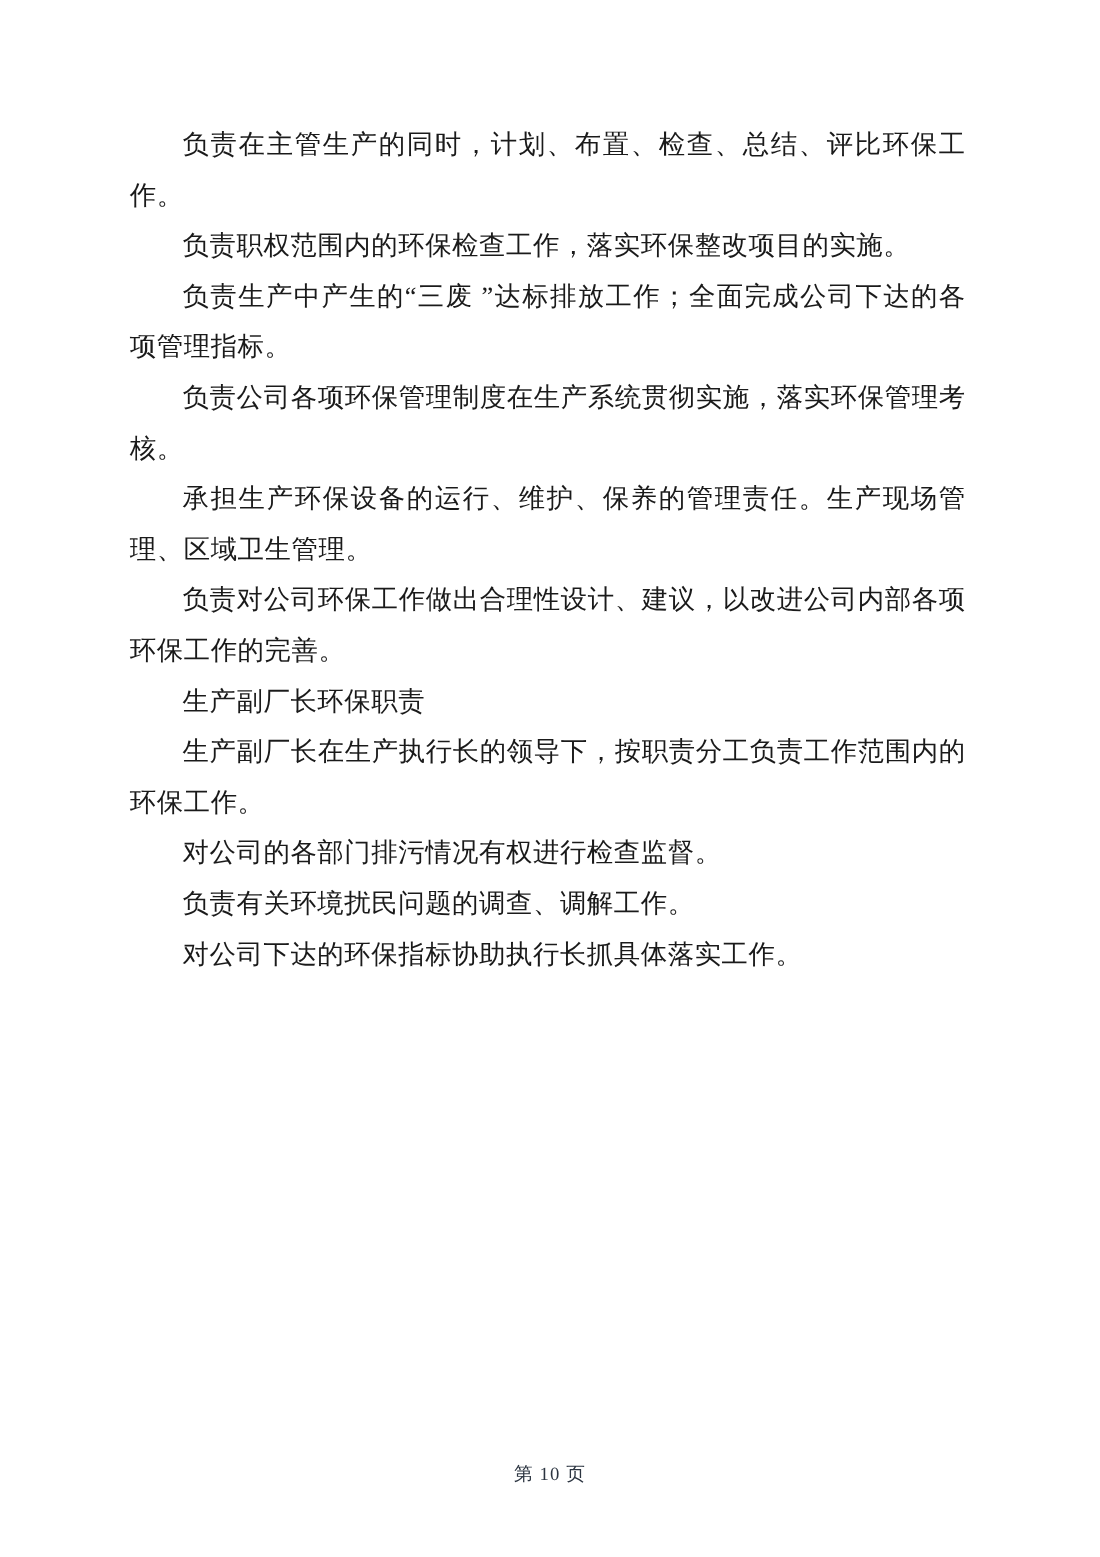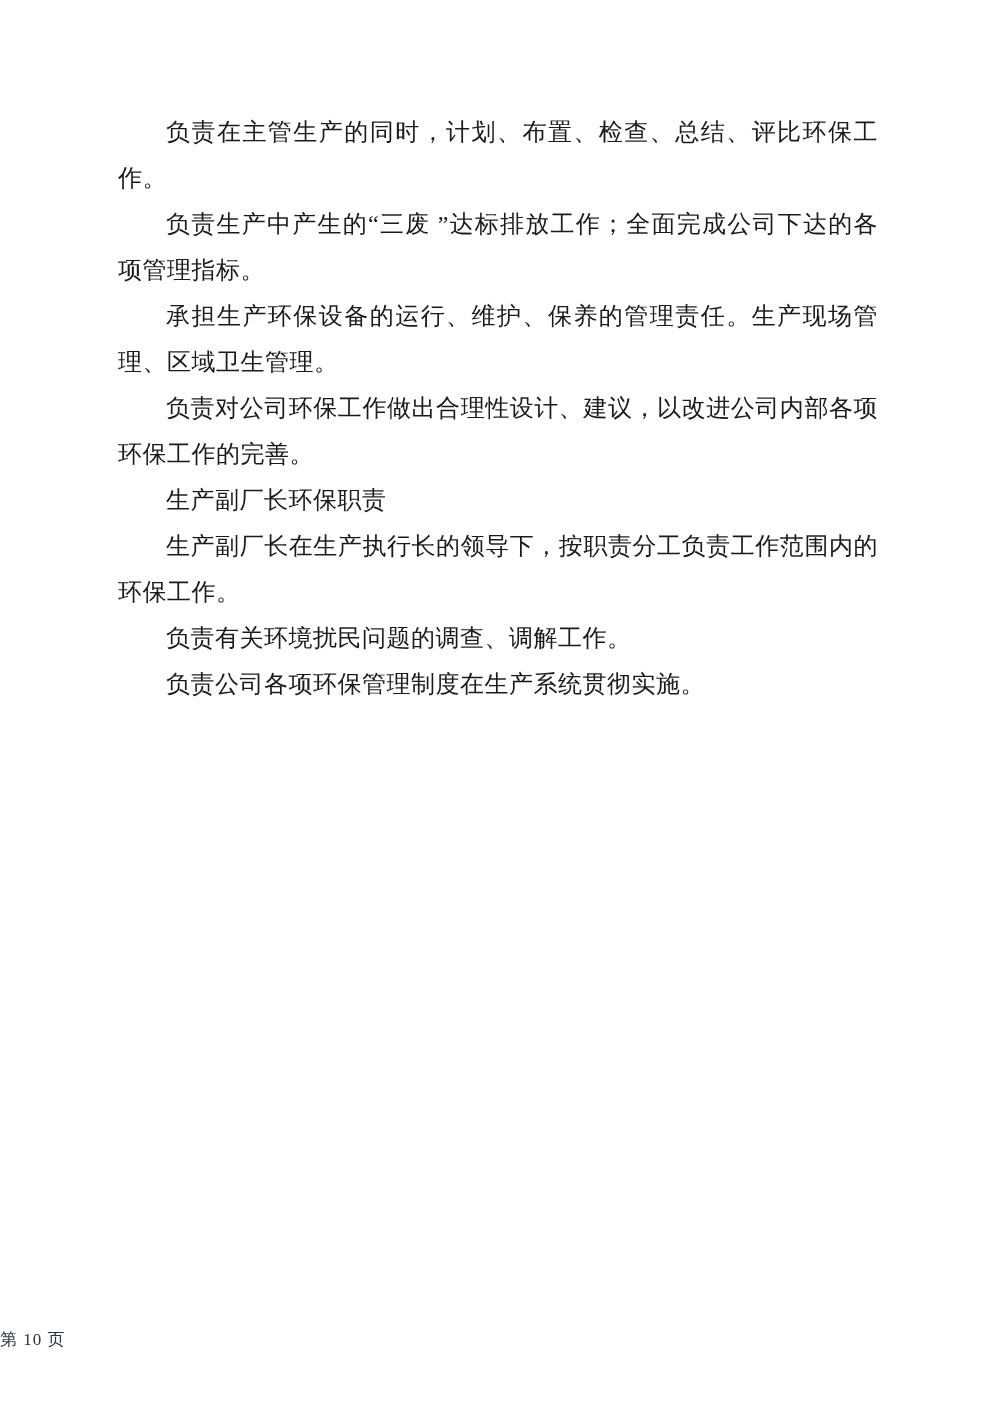--- a/index.html
+++ b/index.html
@@ -33,39 +33,42 @@
     text-indent: 2em;
     text-align: justify;
     text-justify: inter-ideograph;
     letter-spacing: 0.5px;
   }
   .page-footer {
     position: absolute;
     left: 0;
     top: 1328px;
     width: 1000px;
-    text-align: left;
+    text-align: center;
   }
   .page-footer span {
     font-size: 17px;
     line-height: 24px;
     color: var(--footer-text);
     letter-spacing: 1px;
   }
 </style>
 </head>
 <body>
 
 <div class="page">
   <div class="doc-body">
     <p>负责在主管生产的同时，计划、布置、检查、总结、评比环保工作。</p>
+    <p>负责职权范围内的环保检查工作，落实环保整改项目的实施。</p>
     <p>负责生产中产生的“三废 ”达标排放工作；全面完成公司下达的各项管理指标。</p>
+    <p>负责公司各项环保管理制度在生产系统贯彻实施，落实环保管理考核。</p>
     <p>承担生产环保设备的运行、维护、保养的管理责任。生产现场管理、区域卫生管理。</p>
     <p>负责对公司环保工作做出合理性设计、建议，以改进公司内部各项环保工作的完善。</p>
     <p>生产副厂长环保职责</p>
     <p>生产副厂长在生产执行长的领导下，按职责分工负责工作范围内的环保工作。</p>
+    <p>对公司的各部门排污情况有权进行检查监督。</p>
     <p>负责有关环境扰民问题的调查、调解工作。</p>
-    <p>负责公司各项环保管理制度在生产系统贯彻实施。</p>
+    <p>对公司下达的环保指标协助执行长抓具体落实工作。</p>
   </div>
   <div class="page-footer">
     <span>第 10 页</span>
   </div>
 </div>
 
 </body></html>

